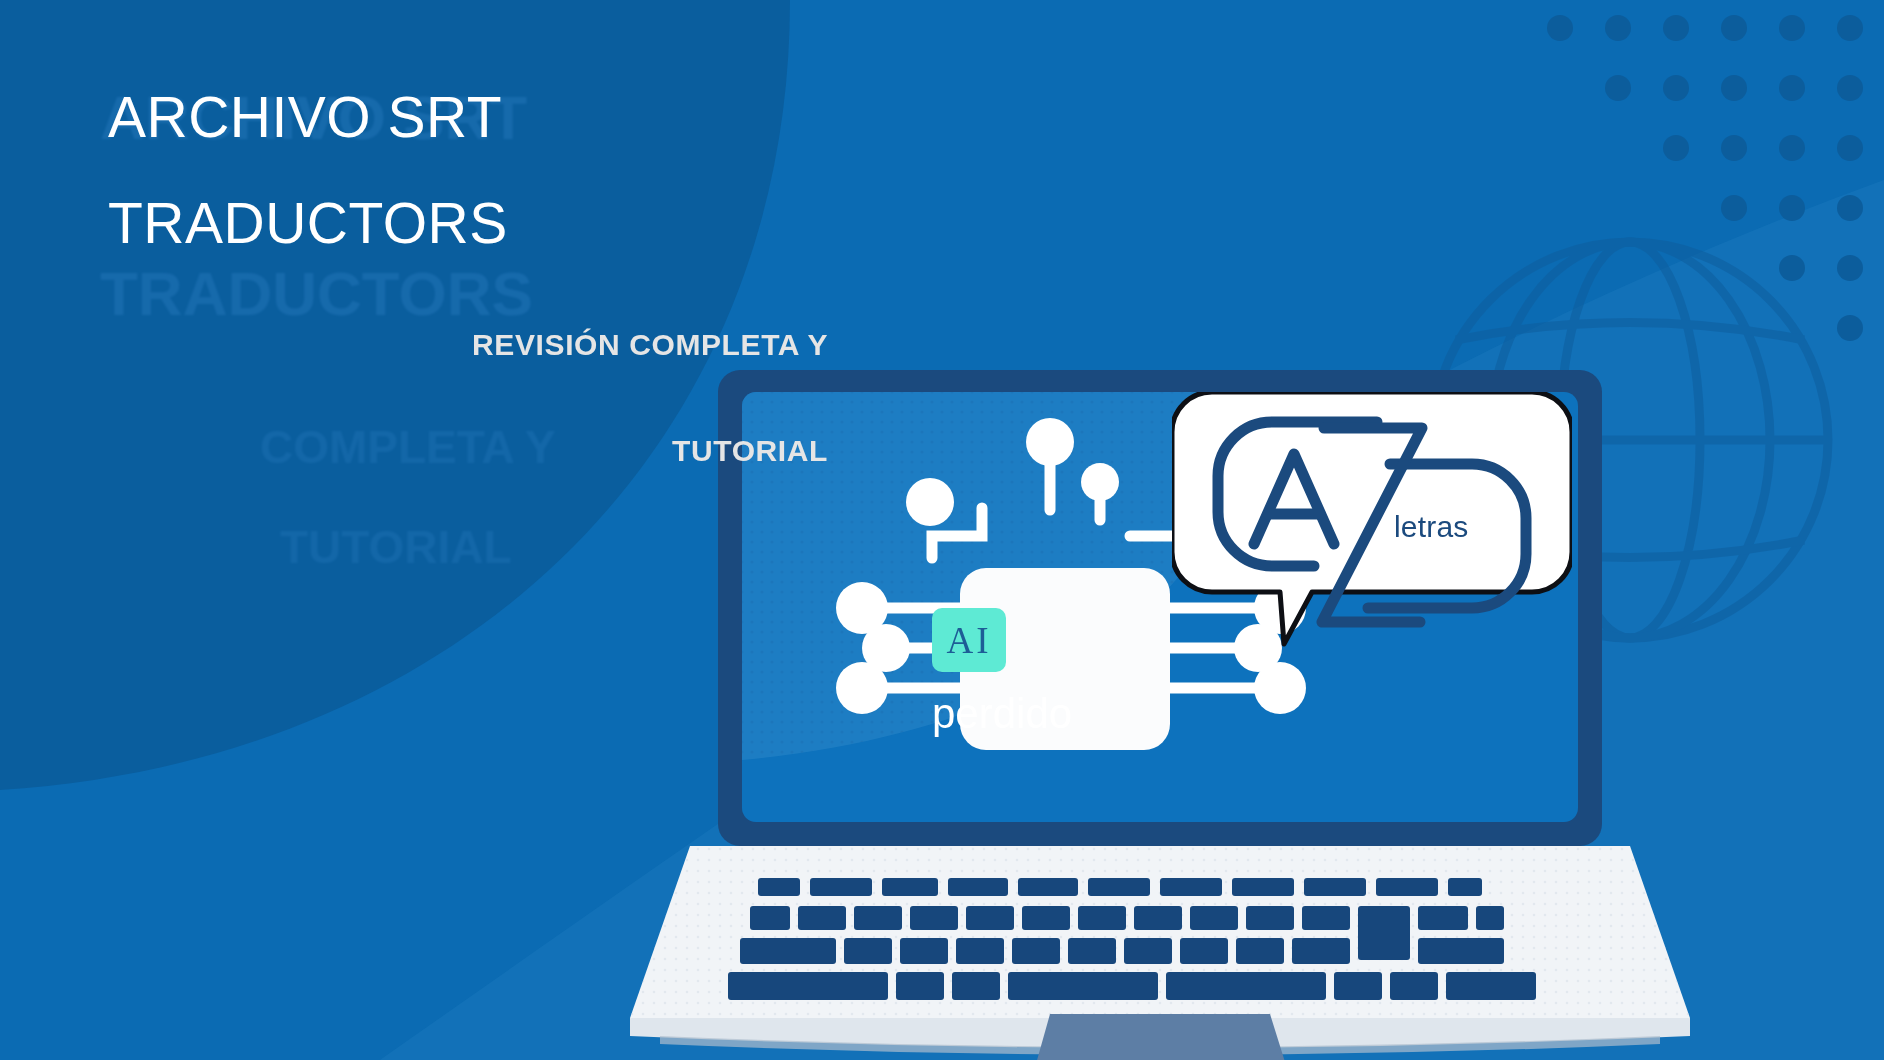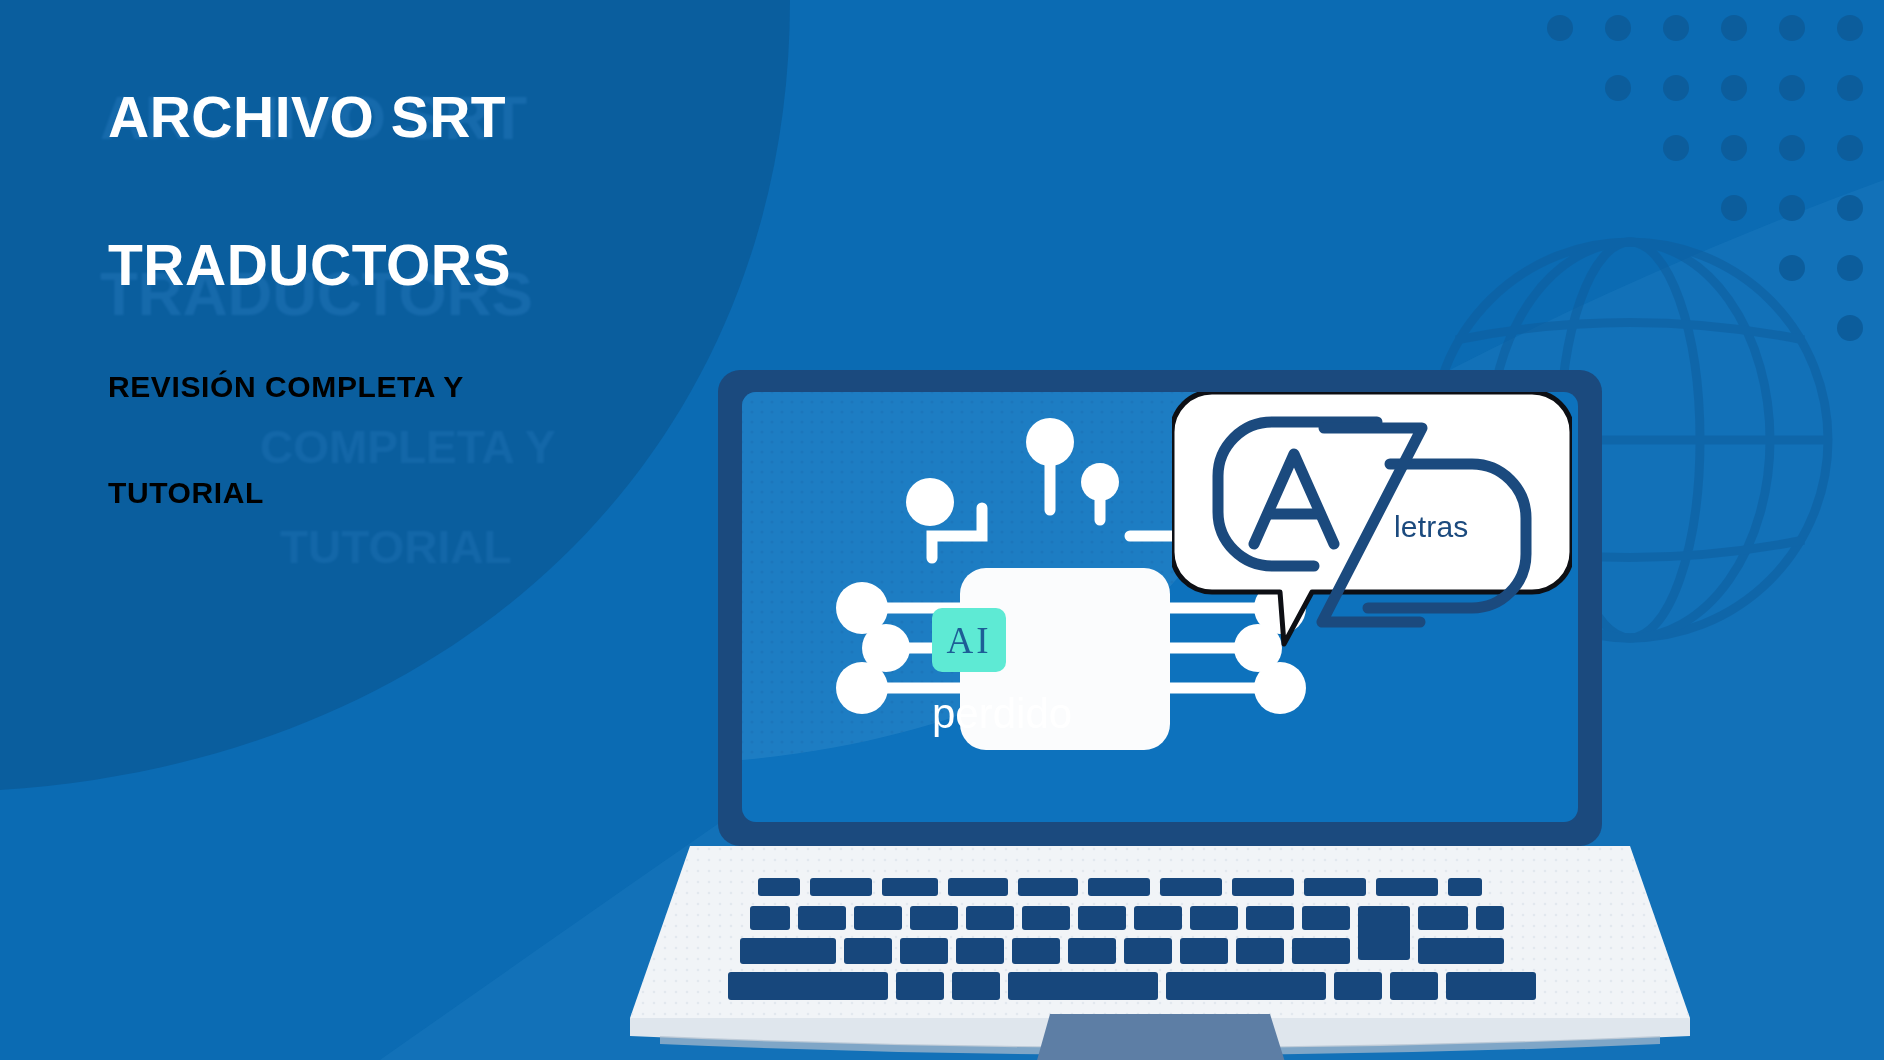--- a/index.html
+++ b/index.html
@@ -12,28 +12,29 @@
   
   #stage{ position:absolute; inset:0; background:#0b6bb3; overflow:hidden; }
 
   .bg-svg{ position:absolute; inset:0; width:1884px; height:1060px; }
 
   
   #copy{
     position:absolute; left:108px; top:88px; width:720px; z-index:30;
   }
   .title-line{
-    color:#ffffff; font-weight:bold; letter-spacing:.5px;
+    color:#ffffff; font-weight:normal; letter-spacing:.5px;
     line-height:1.02; white-space:nowrap;
   }
   #title-1{ font-size:57px; }
-  #title-2{ font-size:57px; margin-top:90px; }
+  #title-2{ font-size:57px; margin-top:48px; }
   .sub-line{
-    color:#000000; font-weight:bold; font-size:30px; letter-spacing:.6px;
+    color:#e5e5e5; font-weight:bold; font-size:30px; letter-spacing:.6px;
     white-space:nowrap;
+    text-align:right;
   }
   #sub-1{ margin-top:76px; }
   #sub-2{ margin-top:72px; }
 
   
   .ghost{
     position:absolute; color:#2a7cc0; opacity:.40; font-weight:bold;
     white-space:nowrap; pointer-events:none; z-index:20; filter:blur(1.2px);
   }
   #ghost-a{ left:100px; top:82px;  font-size:62px; }

